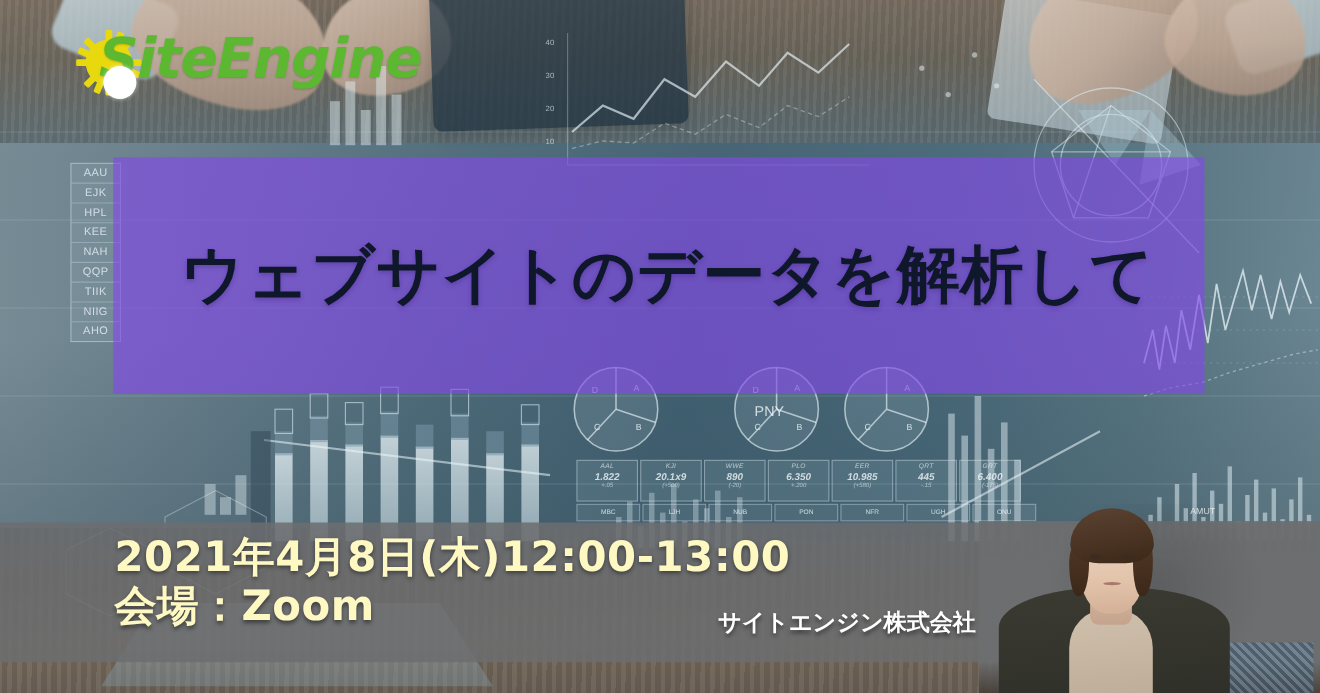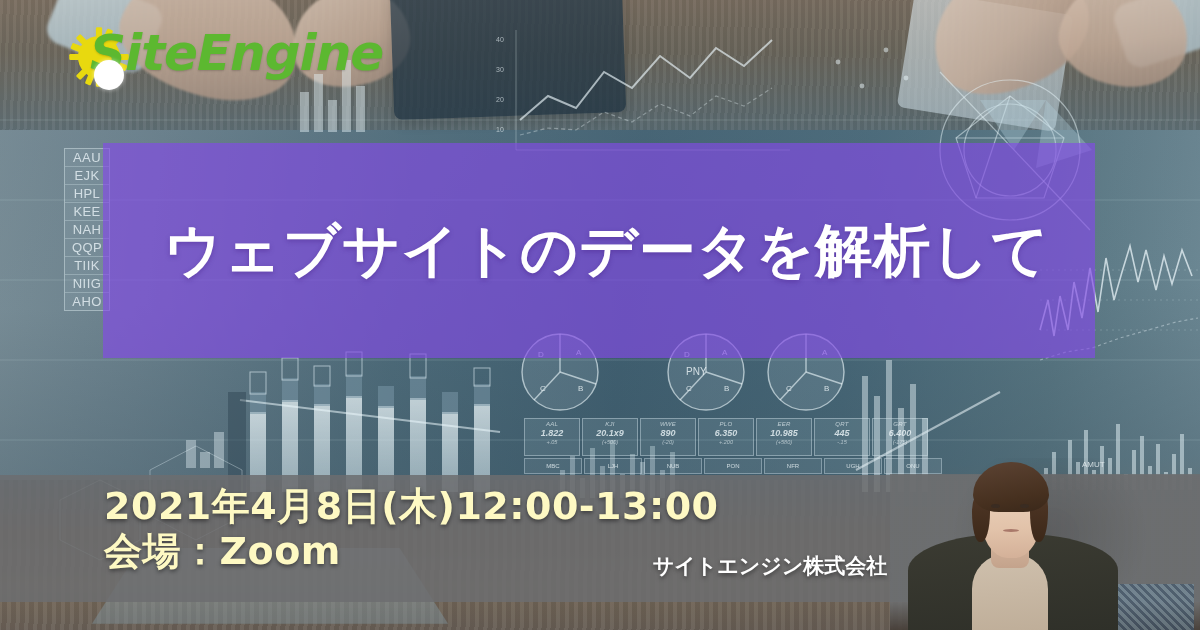--- a/index.html
+++ b/index.html
@@ -84,21 +84,21 @@
   svg.viz-svg { position: absolute; inset: 0; width: 1200px; height: 630px; }
 
   
   .ticker-panel {
     position: absolute; left: 64px; top: 148px; width: 44px;
     border: 1px solid rgba(220,235,240,.45);
     background: rgba(200,220,228,.10);
   }
   .ticker-row {
     height: 17px; line-height: 17px; text-align: center;
-    font-size: 13px; letter-spacing: .4px;
+    font-size: 10px; letter-spacing: .4px;
     color: rgba(236,245,248,.78);
     border-top: 1px solid rgba(220,235,240,.30);
     font-family: "Liberation Sans", sans-serif;
   }
   .ticker-row:first-child { border-top: none; }
 
   
   .quote-grid {
     position: absolute; left: 524px; top: 418px;
     display: flex; gap: 2px;
@@ -137,21 +137,21 @@
   .title-band {
     position: absolute; left: 103px; top: 143px; width: 992px; height: 215px;
     background: rgba(130,74,230,.66);
   }
   .title-text {
     position: absolute; left: 103px; top: 143px; width: 992px; height: 215px;
     display: flex; flex-direction: column; justify-content: center; align-items: center;
     gap: 4px;
   }
   .title-line {
-    color: #ffffff;
+    color: #0f172a;
     font-family: "DejaVu Sans", "Liberation Sans", sans-serif;
     font-weight: 700;
     font-size: 57px;
     line-height: 1.12;
     letter-spacing: 1px;
     white-space: nowrap;
     text-shadow: 0 2px 5px rgba(60,20,120,.35);
     margin-left: 16px;
   }
 
@@ -526,21 +526,21 @@
     <div class="pie-label" style="left:540px; top:384px;">C</div>
     <div class="pie-label" style="left:538px; top:350px;">D</div>
     <div class="pie-label" style="left:722px; top:348px;">A</div>
     <div class="pie-label" style="left:724px; top:384px;">B</div>
     <div class="pie-label" style="left:686px; top:384px;">C</div>
     <div class="pie-label" style="left:684px; top:350px;">D</div>
     <div class="pie-label" style="left:822px; top:348px;">A</div>
     <div class="pie-label" style="left:824px; top:384px;">B</div>
     <div class="pie-label" style="left:786px; top:384px;">C</div>
 
-    <div class="pie-label" style="left:686px; top:366px; font-size:10px;">PNY</div>
+    <div class="pie-label" style="left:686px; top:366px; font-size:13px;">PNY</div>
     <div class="pie-label" style="left:580px; top:382px; font-size:9px; opacity:0;">JIO</div>
     <div class="pie-label" style="left:1082px; top:460px; font-size:8px;">AMUT</div>
 
     <div class="axis-num" style="left:496px; top:36px;">40</div>
     <div class="axis-num" style="left:496px; top:66px;">30</div>
     <div class="axis-num" style="left:496px; top:96px;">20</div>
     <div class="axis-num" style="left:496px; top:126px;">10</div>
   </div>
 
   <div class="title-band"></div>

